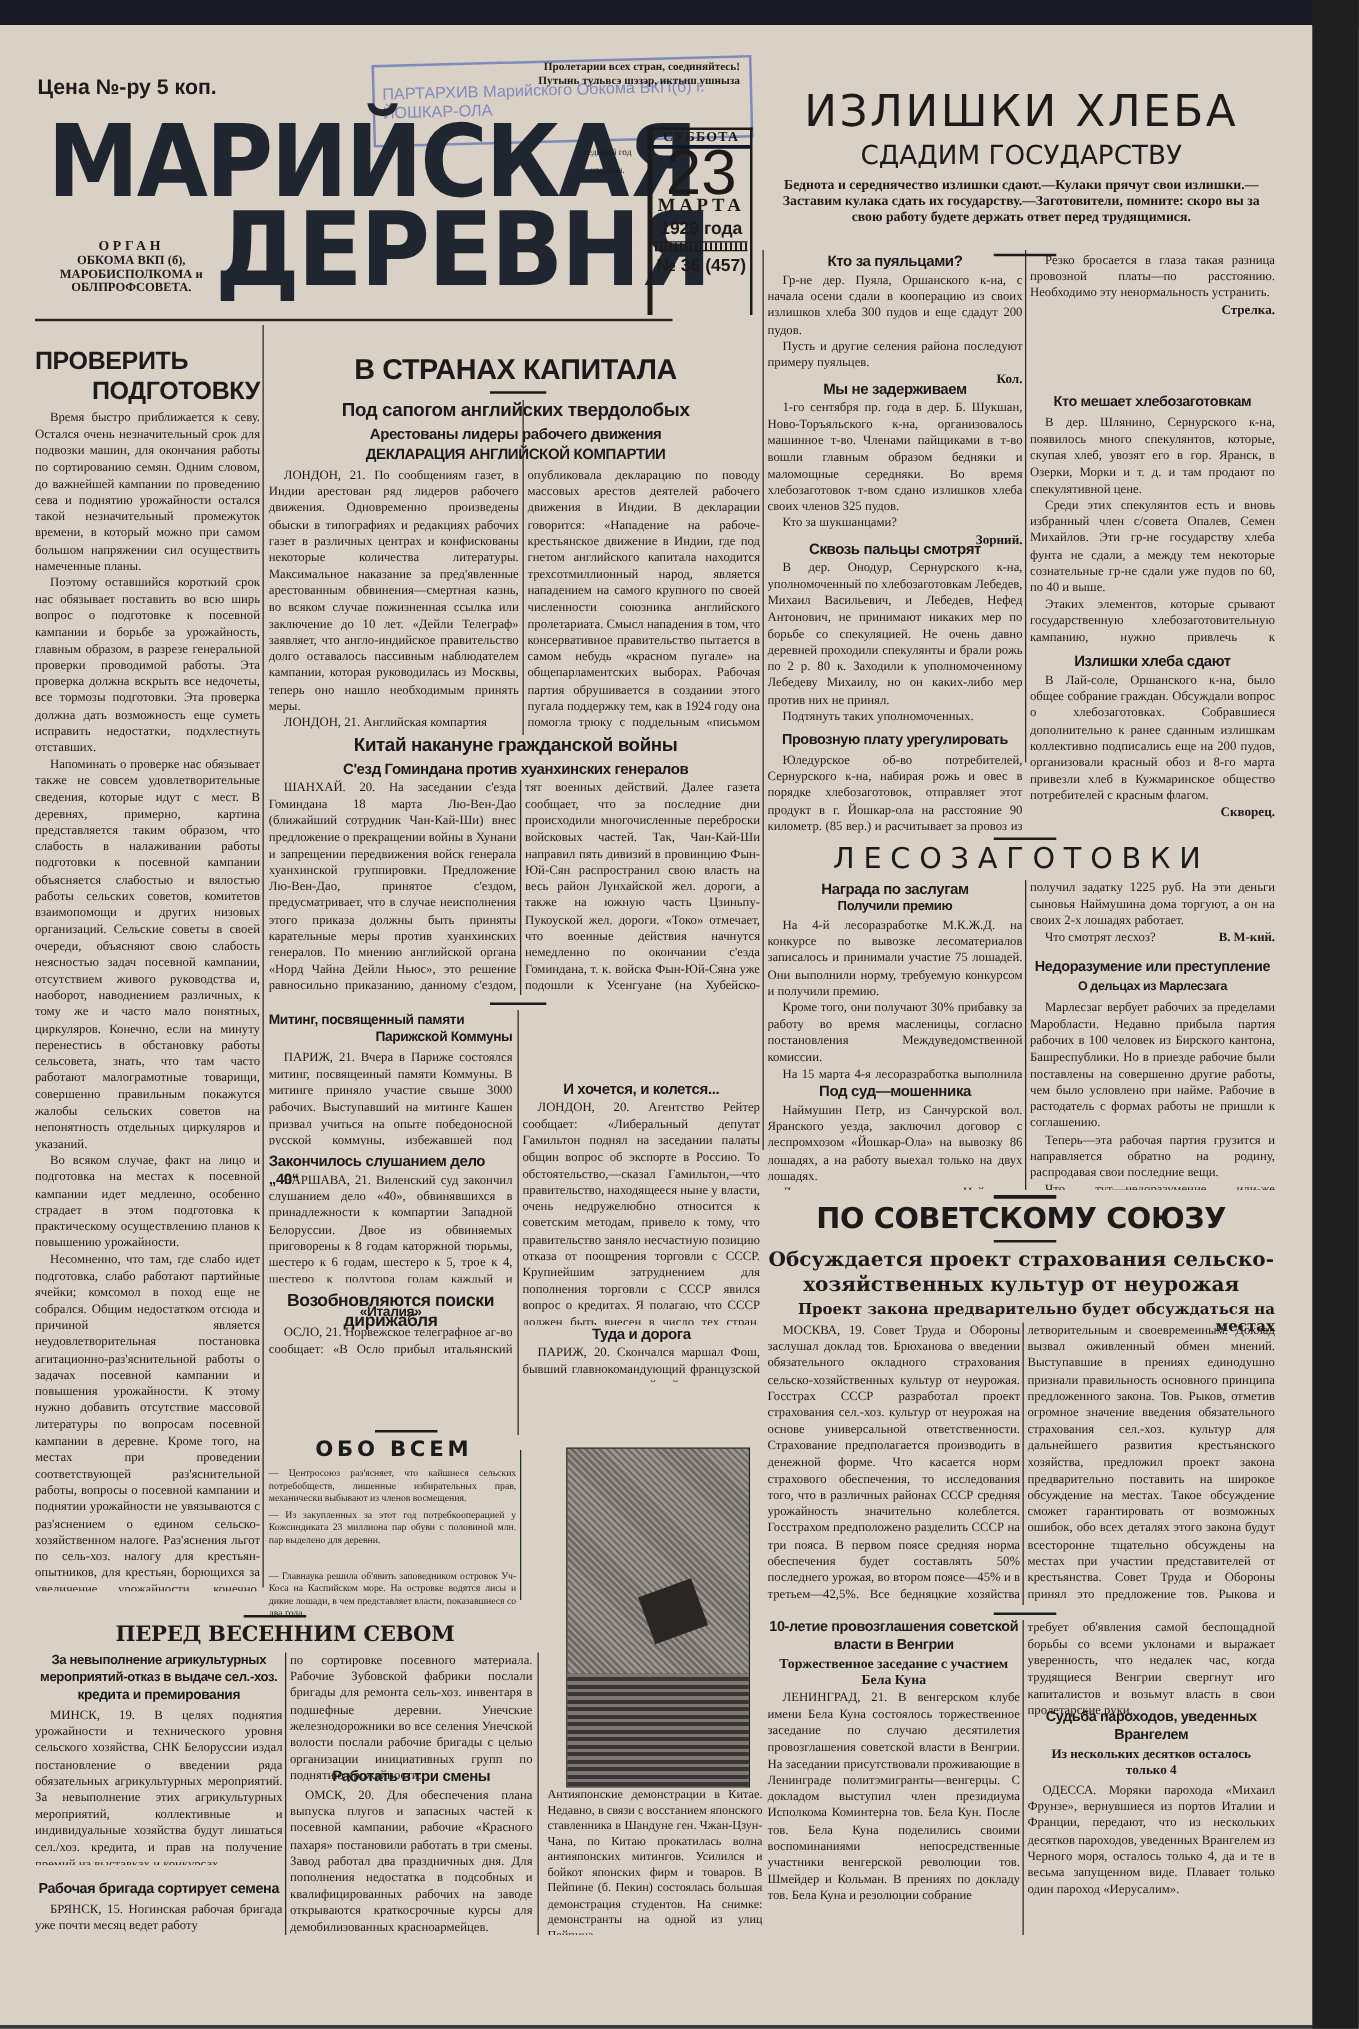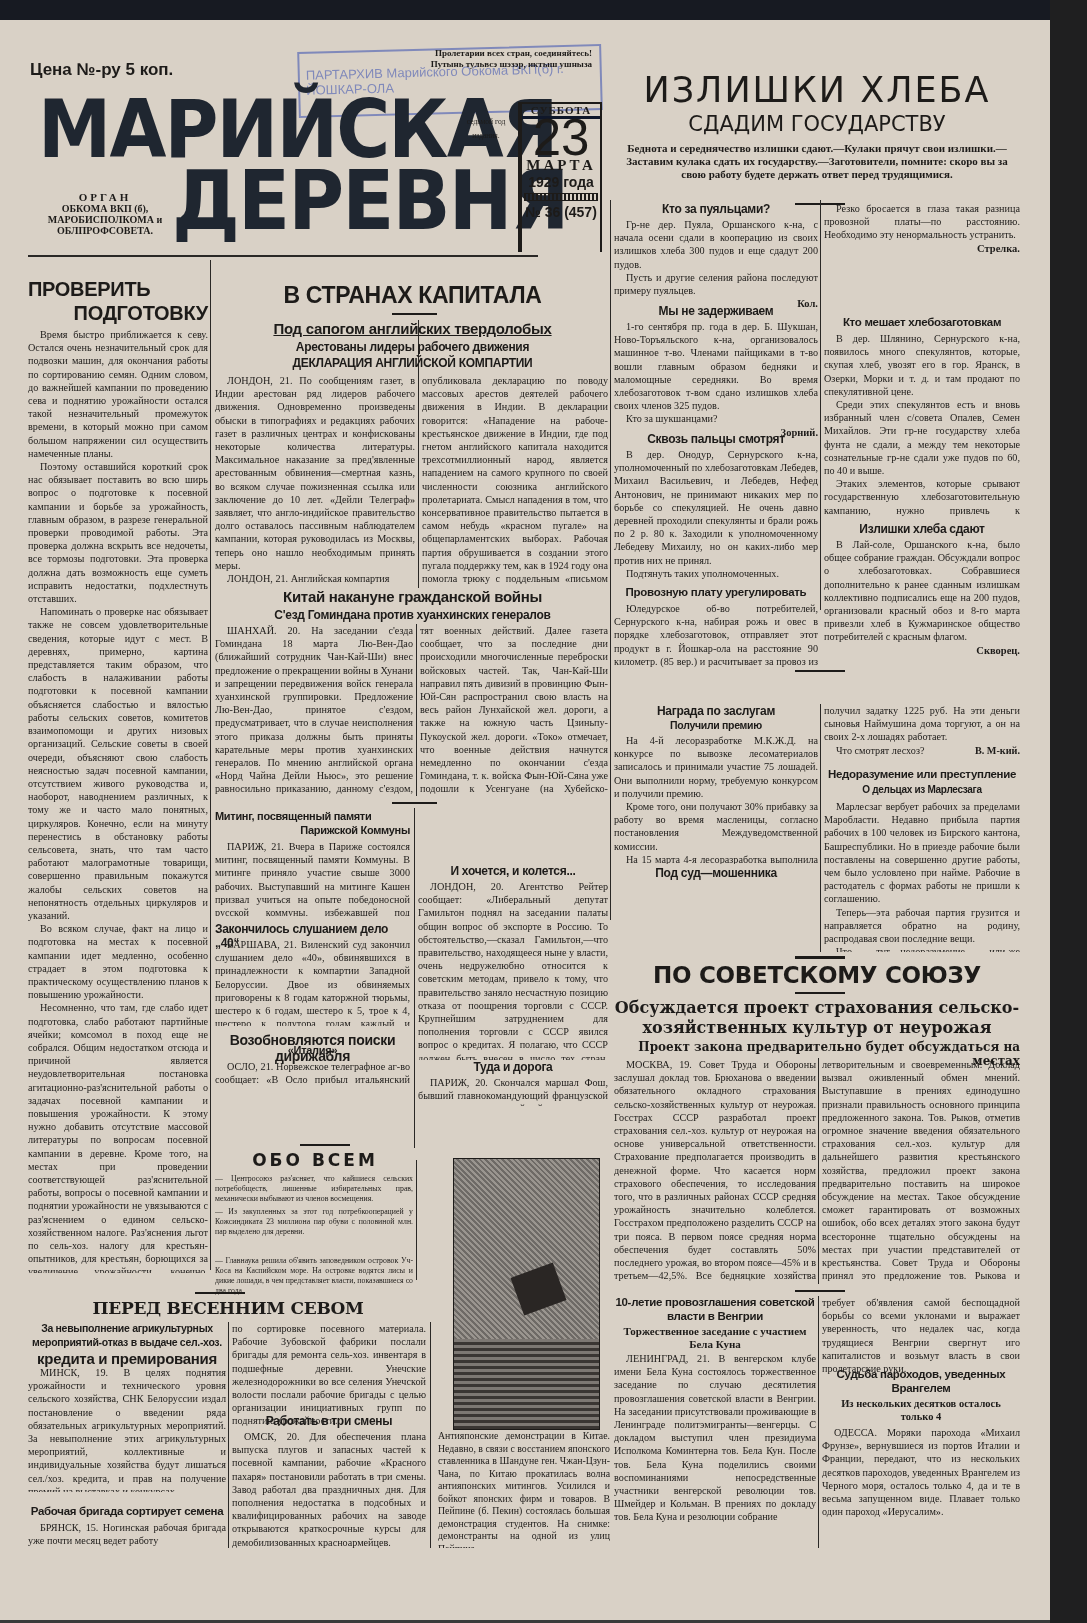--- a/index.html
+++ b/index.html
@@ -75,21 +75,21 @@
     <p>Время быстро приближается к севу. Остался очень незначительный срок для подвозки машин, для окончания работы по сортированию семян. Одним словом, до важнейшей кампании по проведению сева и поднятию урожайности остался такой незначительный промежуток времени, в который можно при самом большом напряжении сил осуществить намеченные планы.</p>
     <p>Поэтому оставшийся короткий срок нас обязывает поставить во всю ширь вопрос о подготовке к посевной кампании и борьбе за урожайность, главным образом, в разрезе генеральной проверки проводимой работы. Эта проверка должна вскрыть все недочеты, все тормозы подготовки. Эта проверка должна дать возможность еще суметь исправить недостатки, подхлестнуть отставших.</p>
     <p>Напоминать о проверке нас обязывает также не совсем удовлетворительные сведения, которые идут с мест. В деревнях, примерно, картина представляется таким образом, что слабость в налаживании работы подготовки к посевной кампании объясняется слабостью и вялостью работы сельских советов, комитетов взаимопомощи и других низовых организаций. Сельские советы в своей очереди, объясняют свою слабость неясностью задач посевной кампании, отсутствием живого руководства и, наоборот, наводнением различных, к тому же и часто мало понятных, циркуляров. Конечно, если на минуту перенестись в обстановку работы сельсовета, знать, что там часто работают малограмотные товарищи, совершенно правильным покажутся жалобы сельских советов на непонятность отдельных циркуляров и указаний.</p>
     <p>Во всяком случае, факт на лицо и подготовка на местах к посевной кампании идет медленно, особенно страдает в этом подготовка к практическому осуществлению планов к повышению урожайности.</p>
     <p>Несомненно, что там, где слабо идет подготовка, слабо работают партийные ячейки; комсомол в поход еще не собрался. Общим недостатком отсюда и причиной является неудовлетворительная постановка агитационно-раз'яснительной работы о задачах посевной кампании и повышения урожайности. К этому нужно добавить отсутствие массовой литературы по вопросам посевной кампании в деревне. Кроме того, на местах при проведении соответствующей раз'яснительной работы, вопросы о посевной кампании и поднятии урожайности не увязываются с раз'яснением о едином сельско-хозяйственном налоге. Раз'яснения льгот по сель-хоз. налогу для крестьян-опытников, для крестьян, борющихся за увеличение урожайности, конечно, могут только способствовать улучшению работ подготовки к посевной кампании.</p>
 
   </div>
 
   <div class="abs hd" style="left:215px;top:262px;width:395px;font-size:23px;">В СТРАНАХ КАПИТАЛА</div>
   <div class="rule" style="left:392px;top:293px;width:45px;height:2px;"></div>
-  <div class="abs hd" style="left:215px;top:300px;width:395px;font-size:15px;text-decoration:underline;">Под сапогом английских твердолобых</div>
+  <div class="abs hd" style="left:215px;top:300px;width:395px;font-size:15px;">Под сапогом английских твердолобых</div>
   <div class="abs hd" style="left:215px;top:320px;width:395px;font-size:12px;">Арестованы лидеры рабочего движения</div>
   <div class="abs hd" style="left:215px;top:336px;width:395px;font-size:12px;">ДЕКЛАРАЦИЯ АНГЛИЙСКОЙ КОМПАРТИИ</div>
   <div class="abs body" style="left:215px;top:354px;width:200px;height:210px;overflow:hidden;">
     <p>ЛОНДОН, 21. По сообщениям газет, в Индии арестован ряд лидеров рабочего движения. Одновременно произведены обыски в типографиях и редакциях рабочих газет в различных центрах и конфискованы некоторые количества литературы. Максимальное наказание за пред'явленные арестованным обвинения—смертная казнь, во всяком случае пожизненная ссылка или заключение до 10 лет. «Дейли Телеграф» заявляет, что англо-индийское правительство долго оставалось пассивным наблюдателем кампании, которая руководилась из Москвы, теперь оно нашло необходимым принять меры.</p>
     <p>ЛОНДОН, 21. Английская компартия</p>
   </div>
   <div class="abs body" style="left:422px;top:354px;width:186px;height:210px;overflow:hidden;">
     <p style="text-indent:0">опубликовала декларацию по поводу массовых арестов деятелей рабочего движения в Индии. В декларации говорится: «Нападение на рабоче-крестьянское движение в Индии, где под гнетом английского капитала находится трехсотмиллионный народ, является нападением на самого крупного по своей численности союзника английского пролетариата. Смысл нападения в том, что консервативное правительство пытается в самом небудь «красном пугале» на общепарламентских выборах. Рабочая партия обрушивается в создании этого пугала поддержку тем, как в 1924 году она помогла трюку с поддельным «письмом Зиновьева».</p>
   </div>
 
@@ -179,28 +179,33 @@
     <p>Этаких элементов, которые срывают государственную хлебозаготовительную кампанию, нужно привлечь к ответственности. Сернурскому К И К-у нужно обратить самое серьезное внимание и вызывать вышеозначенных гр-н.</p>
 
   </div>
   <div class="abs hd" style="left:824px;top:502px;width:196px;font-size:12px;">Излишки хлеба сдают</div>
   <div class="abs body" style="left:824px;top:518px;width:196px;height:128px;overflow:hidden;">
     <p>В Лай-соле, Оршанского к-на, было общее собрание граждан. Обсуждали вопрос о хлебозаготовках. Собравшиеся дополнительно к ранее сданным излишкам коллективно подписались еще на 200 пудов, организовали красный обоз и 8-го марта привезли хлеб в Кужмаринское общество потребителей с красным флагом.</p>
     <p class="sig">Скворец.</p>
   </div>
 
   <div class="rule" style="left:795px;top:650px;width:50px;height:2px;"></div>
+  <div class="abs" style="left:614px;top:654px;width:406px;text-align:center;font-family:'DejaVu Sans',sans-serif;font-size:23px;letter-spacing:7px;">ЛЕСОЗАГОТОВКИ</div>
   <div class="abs hd" style="left:614px;top:684px;width:204px;font-size:12px;">Награда по заслугам</div>
   <div class="abs hd" style="left:614px;top:699px;width:204px;font-size:10.5px;">Получили премию</div>
   <div class="abs body" style="left:614px;top:714px;width:204px;height:130px;overflow:hidden;">
     <p>На 4-й лесоразработке М.К.Ж.Д. на конкурсе по вывозке лесоматериалов записалось и принимали участие 75 лошадей. Они выполнили норму, требуемую конкурсом и получили премию.</p>
     <p>Кроме того, они получают 30% прибавку за работу во время масленицы, согласно постановления Междуведомственной комиссии.</p>
     <p>На 15 марта 4-я лесоразработка выполнила задание на 83%.</p>
   </div>
   <div class="abs hd" style="left:614px;top:846px;width:204px;font-size:12px;">Под суд—мошенника</div>
+  <div class="abs body" style="left:614px;top:862px;width:204px;height:70px;overflow:hidden;">
+    <p>Наймушин Петр, из Санчурской вол. Яранского уезда, заключил договор с леспромхозом «Йошкар-Ола» на вывозку 86 лошадях, а на работу выехал только на двух лошадях.</p>
+    <p>Для заключения договора Наймушин представил фиктивную доверенность в</p>
+  </div>
   <div class="vr" style="left:820px;top:684px;height:248px;"></div>
   <div class="abs body" style="left:824px;top:684px;width:196px;">
     <p style="text-indent:0">получил задатку 1225 руб. На эти деньги сыновья Наймушина дома торгуют, а он на своих 2-х лошадях работает.</p>
     <div style="display:flex;justify-content:space-between;">
       <span style="text-indent:12px;">Что смотрят лесхоз?</span>
       <span style="font-weight:bold;">В. М-кий.</span>
     </div>
   </div>
   <div class="abs hd" style="left:824px;top:748px;width:196px;font-size:11.5px;">Недоразумение или преступление</div>
   <div class="abs hd" style="left:824px;top:764px;width:196px;font-size:10px;">О дельцах из Марлесзага</div>
@@ -241,21 +246,21 @@
   <div class="abs" style="left:822px;top:1378px;width:198px;text-align:center;font-size:10.5px;font-weight:bold;">Из нескольких десятков осталось</div>
   <div class="abs" style="left:822px;top:1391px;width:198px;text-align:center;font-size:10.5px;font-weight:bold;">только 4</div>
   <div class="abs body" style="left:822px;top:1406px;width:198px;height:122px;overflow:hidden;">
     <p>ОДЕССА. Моряки парохода «Михаил Фрунзе», вернувшиеся из портов Италии и Франции, передают, что из нескольких десятков пароходов, уведенных Врангелем из Черного моря, осталось только 4, да и те в весьма запущенном виде. Плавает только один пароход «Иерусалим».</p>
   </div>
 
   <div class="rule" style="left:195px;top:1272px;width:50px;height:2px;"></div>
   <div class="abs hd" style="left:28px;top:1278px;width:400px;font-size:17px;font-family:'DejaVu Serif',serif;">ПЕРЕД ВЕСЕННИМ СЕВОМ</div>
   <div class="abs hd" style="left:28px;top:1302px;width:198px;font-size:10.5px;">За невыполнение агрикультурных</div>
   <div class="abs hd" style="left:28px;top:1316px;width:198px;font-size:10.5px;">мероприятий-отказ в выдаче сел.-хоз.</div>
-  <div class="abs hd" style="left:28px;top:1330px;width:198px;font-size:15px;">кредита и премирования</div>
+  <div class="abs hd" style="left:28px;top:1330px;width:198px;font-size:11px;">кредита и премирования</div>
   <div class="abs body" style="left:28px;top:1346px;width:198px;height:126px;overflow:hidden;">
     <p>МИНСК, 19. В целях поднятия урожайности и технического уровня сельского хозяйства, СНК Белоруссии издал постановление о введении ряда обязательных агрикультурных мероприятий. За невыполнение этих агрикультурных мероприятий, коллективные и индивидуальные хозяйства будут лишаться сел./хоз. кредита, и прав на получение премий на выставках и конкурсах.</p>
   </div>
   <div class="abs hd" style="left:28px;top:1485px;width:198px;font-size:11.5px;">Рабочая бригада сортирует семена</div>
   <div class="abs body" style="left:28px;top:1501px;width:198px;height:28px;overflow:hidden;">
     <p>БРЯНСК, 15. Ногинская рабочая бригада уже почти месяц ведет работу</p>
   </div>
   <div class="vr" style="left:228px;top:1302px;height:226px;"></div>
   <div class="abs body" style="left:232px;top:1302px;width:194px;">
     <p style="text-indent:0">по сортировке посевного материала. Рабочие Зубовской фабрики послали бригады для ремонта сель-хоз. инвентаря в подшефные деревни. Унечские железнодорожники во все селения Унечской волости послали рабочие бригады с целью организации инициативных групп по поднятию урожайности.</p>

